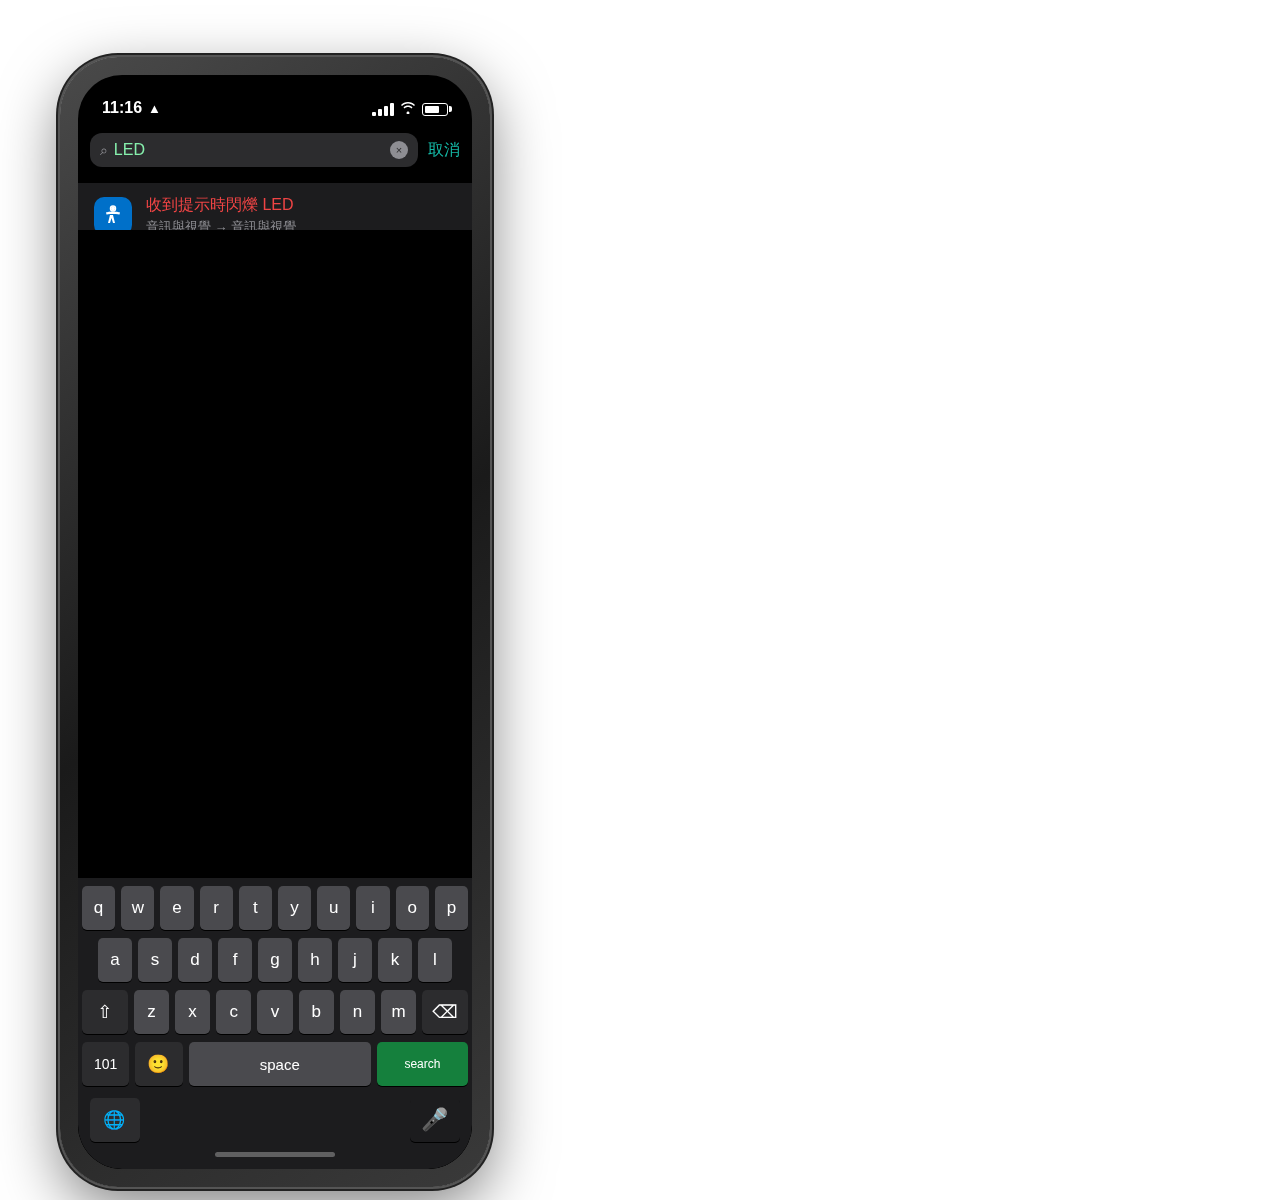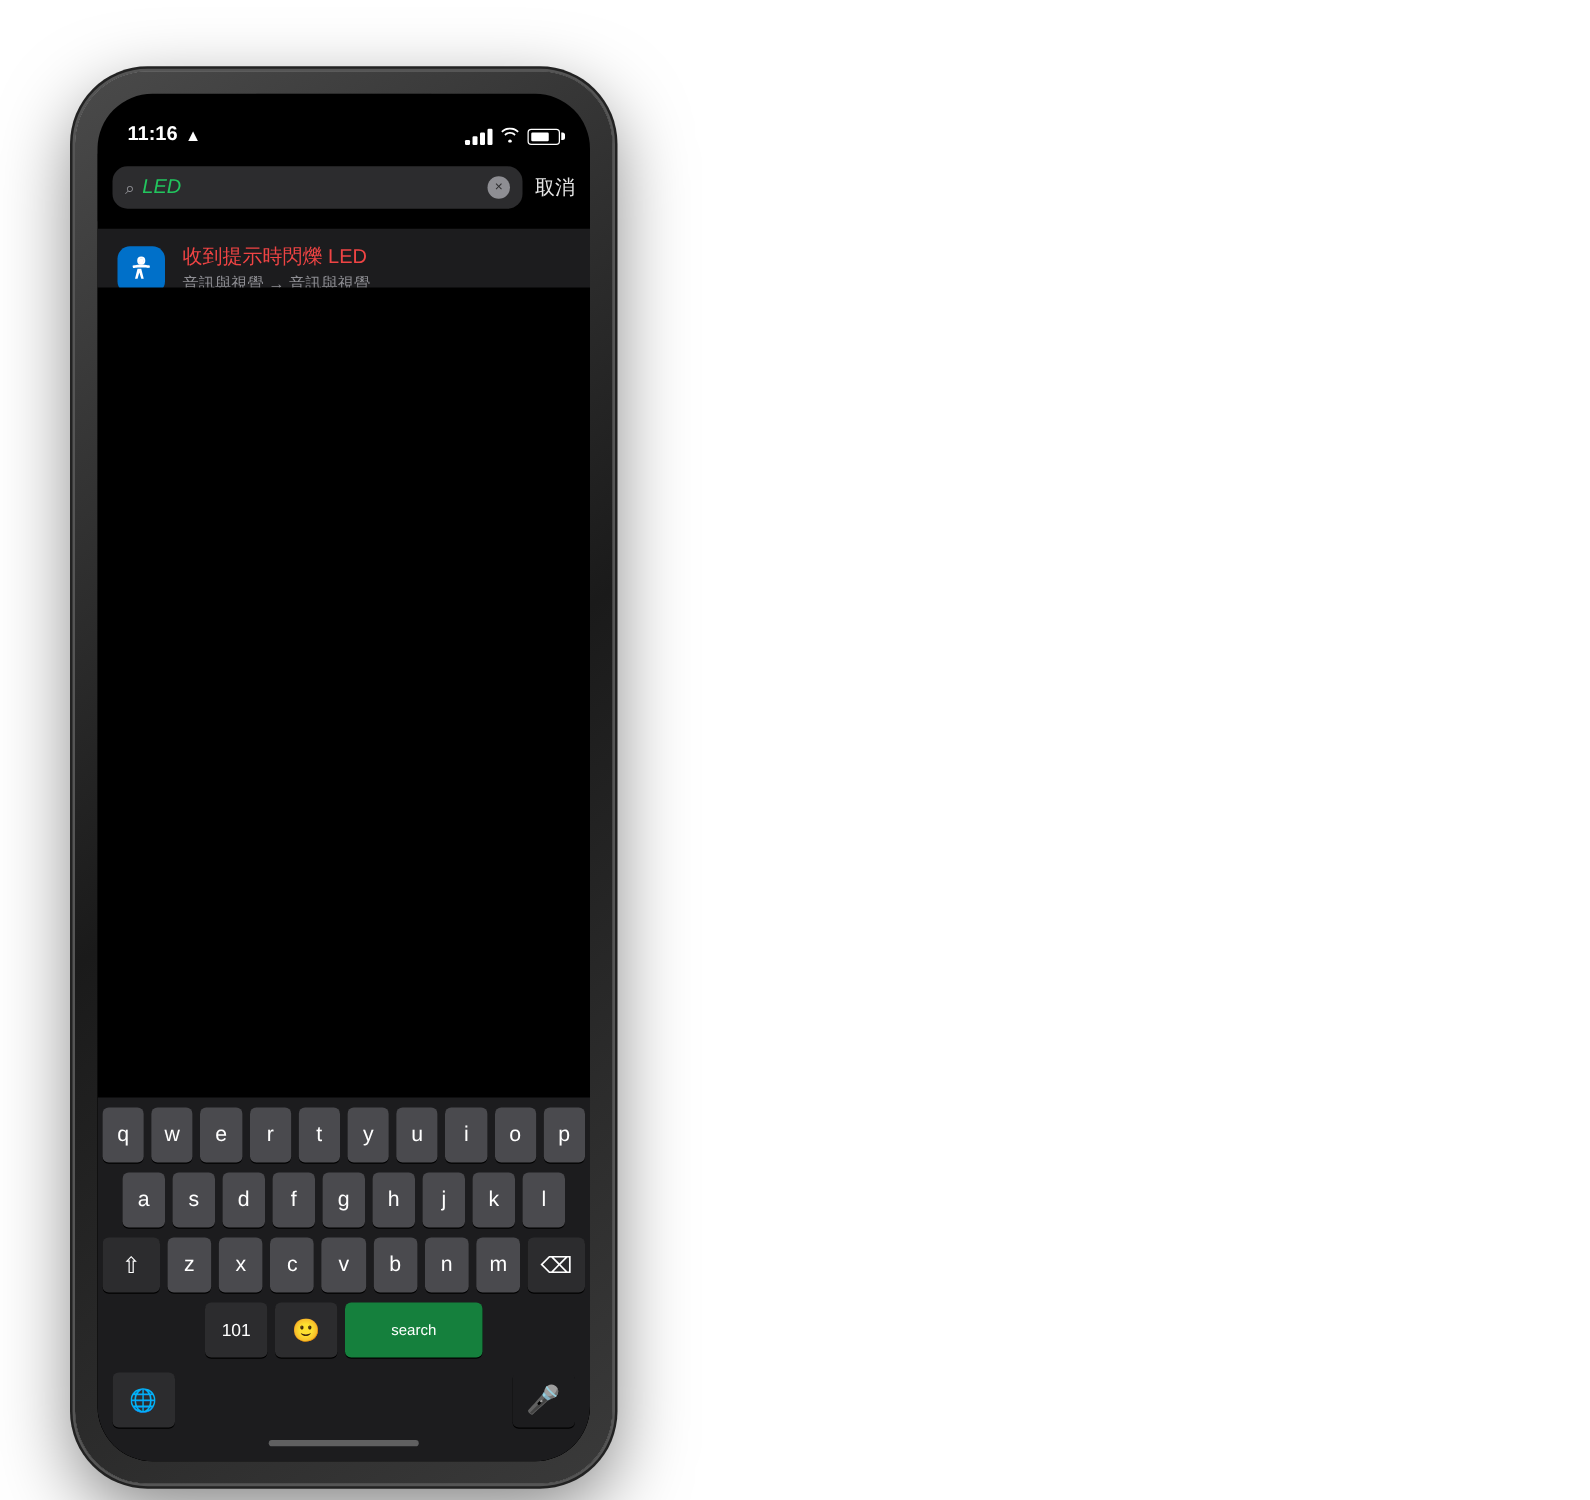--- a/index.html
+++ b/index.html
@@ -153,43 +153,42 @@
       gap: 6px;
     }
 
     .search-icon-glyph {
       color: #8e8e93;
       font-size: 14px;
     }
 
     .search-input-text {
       flex: 1;
-      color: #22c55e;
+      color: #86efac;
       font-size: 16px;
       background: transparent;
       border: none;
       outline: none;
-      font-style: italic;
     }
 
     .clear-btn {
       width: 18px;
       height: 18px;
       background: #8e8e93;
       border-radius: 50%;
       display: flex;
       align-items: center;
       justify-content: center;
       color: #2c2c2e;
       font-size: 11px;
       cursor: pointer;
     }
 
     .cancel-btn {
-      color: #e5e5e5;
+      color: #14b8a6;
       font-size: 16px;
       cursor: pointer;
       white-space: nowrap;
     }
 
     
     .search-result {
       position: absolute;
       top: 108px;
       left: 0;
@@ -455,20 +454,21 @@
         <div class="key">v</div>
         <div class="key">b</div>
         <div class="key">n</div>
         <div class="key">m</div>
         <div class="key key-delete" style="font-size:18px;">⌫</div>
       </div>
 
       <div class="keyboard-row">
         <div class="key key-123">101</div>
         <div class="key key-emoji">🙂</div>
+        <div class="key key-space">space</div>
         <div class="key key-search">search</div>
       </div>
 
       <div class="bottom-bar-row">
         <div class="key key-globe">🌐</div>
         <div style="flex:6"></div>
         <div class="key key-mic" style="color:#fff; font-size:22px;">🎤</div>
       </div>
       <div class="home-indicator"></div>
     </div>

